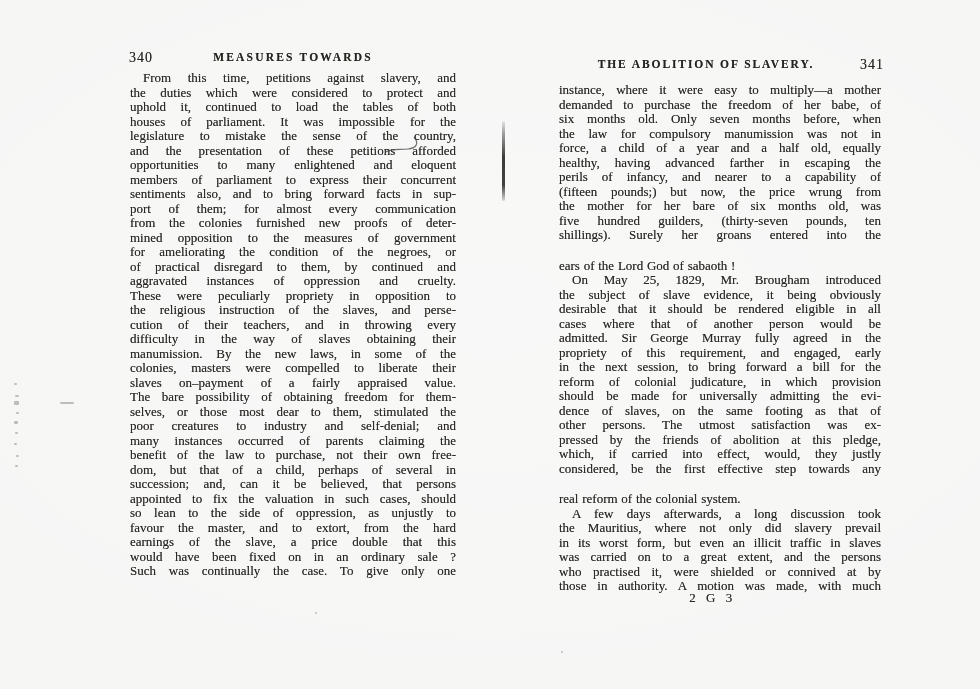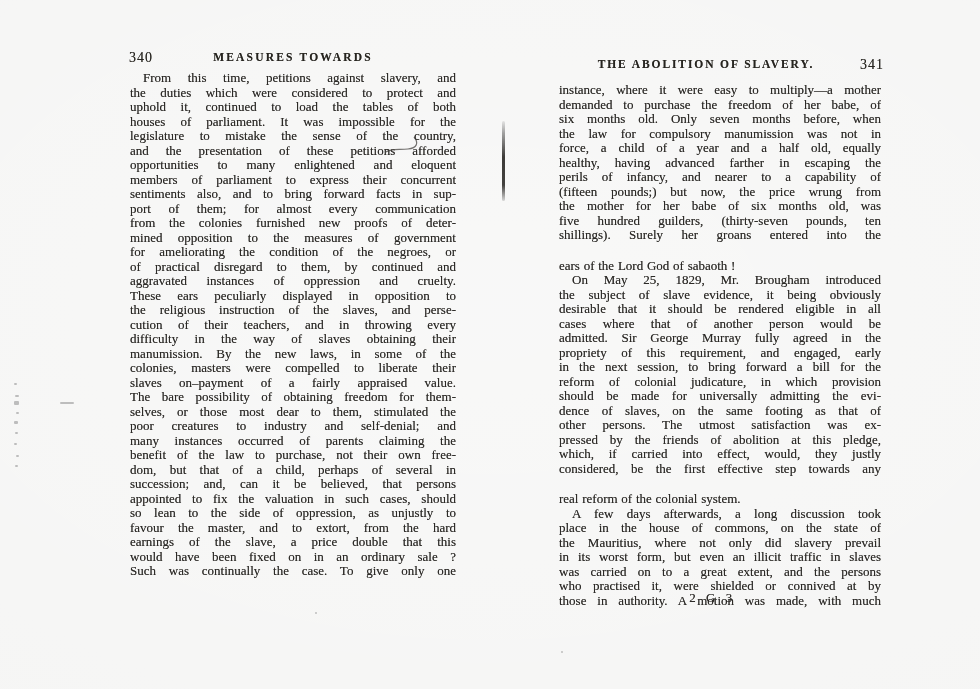--- a/index.html
+++ b/index.html
@@ -79,21 +79,21 @@
         <div class="line">and the presentation of these petitions afforded</div>
         <div class="line">opportunities to many enlightened and eloquent</div>
         <div class="line">members of parliament to express their concurrent</div>
         <div class="line">sentiments also, and to bring forward facts in sup-</div>
         <div class="line">port of them; for almost every communication</div>
         <div class="line">from the colonies furnished new proofs of deter-</div>
         <div class="line">mined opposition to the measures of government</div>
         <div class="line">for ameliorating the condition of the negroes, or</div>
         <div class="line">of practical disregard to them, by continued and</div>
         <div class="line">aggravated instances of oppression and cruelty.</div>
-        <div class="line">These ears peculiarly displayed in opposition to</div>
+        <div class="line">These were peculiarly propriety in opposition to</div>
         <div class="line">the religious instruction of the slaves, and perse-</div>
         <div class="line">cution of their teachers, and in throwing every</div>
         <div class="line">difficulty in the way of slaves obtaining their</div>
         <div class="line">manumission. By the new laws, in some of the</div>
         <div class="line">colonies, masters were compelled to liberate their</div>
         <div class="line">slaves on–payment of a fairly appraised value.</div>
         <div class="line">The bare possibility of obtaining freedom for them-</div>
         <div class="line">selves, or those most dear to them, stimulated the</div>
         <div class="line">poor creatures to industry and self-denial; and</div>
         <div class="line">many instances occurred of parents claiming the</div>
@@ -116,41 +116,40 @@
     </header>
     <div class="page-body">
         <div class="line">instance, where it were easy to multiply—a mother</div>
         <div class="line">demanded to purchase the freedom of her babe, of</div>
         <div class="line">six months old. Only seven months before, when</div>
         <div class="line">the law for compulsory manumission was not in</div>
         <div class="line">force, a child of a year and a half old, equally</div>
         <div class="line">healthy, having advanced farther in escaping the</div>
         <div class="line">perils of infancy, and nearer to a capability of</div>
         <div class="line">(fifteen pounds;) but now, the price wrung from</div>
-        <div class="line">the mother for her babe of six months old, was</div>
+        <div class="line">the mother for her bare of six months old, was</div>
         <div class="line">five hundred guilders, (thirty-seven pounds, ten</div>
         <div class="line">shillings). Surely her groans entered into the</div>
         <div class="line end">ears of the Lord God of sabaoth !</div>
         <div class="line first">On May 25, 1829, Mr. Brougham introduced</div>
         <div class="line">the subject of slave evidence, it being obviously</div>
         <div class="line">desirable that it should be rendered eligible in all</div>
         <div class="line">cases where that of another person would be</div>
         <div class="line">admitted. Sir George Murray fully agreed in the</div>
         <div class="line">propriety of this requirement, and engaged, early</div>
         <div class="line">in the next session, to bring forward a bill for the</div>
         <div class="line">reform of colonial judicature, in which provision</div>
         <div class="line">should be made for universally admitting the evi-</div>
         <div class="line">dence of slaves, on the same footing as that of</div>
         <div class="line">other persons. The utmost satisfaction was ex-</div>
         <div class="line">pressed by the friends of abolition at this pledge,</div>
         <div class="line">which, if carried into effect, would, they justly</div>
         <div class="line">considered, be the first effective step towards any</div>
         <div class="line end">real reform of the colonial system.</div>
         <div class="line first">A few days afterwards, a long discussion took</div>
-        <div class="line">place in the house of commons, on the state of</div>
         <div class="line">the Mauritius, where not only did slavery prevail</div>
         <div class="line">in its worst form, but even an illicit traffic in slaves</div>
         <div class="line">was carried on to a great extent, and the persons</div>
         <div class="line">who practised it, were shielded or connived at by</div>
         <div class="line">those in authority. A motion was made, with much</div>
       </div>
     <div class="signature-mark">2 G 3</div>
   </section>
 
   <div class="crease"></div>

